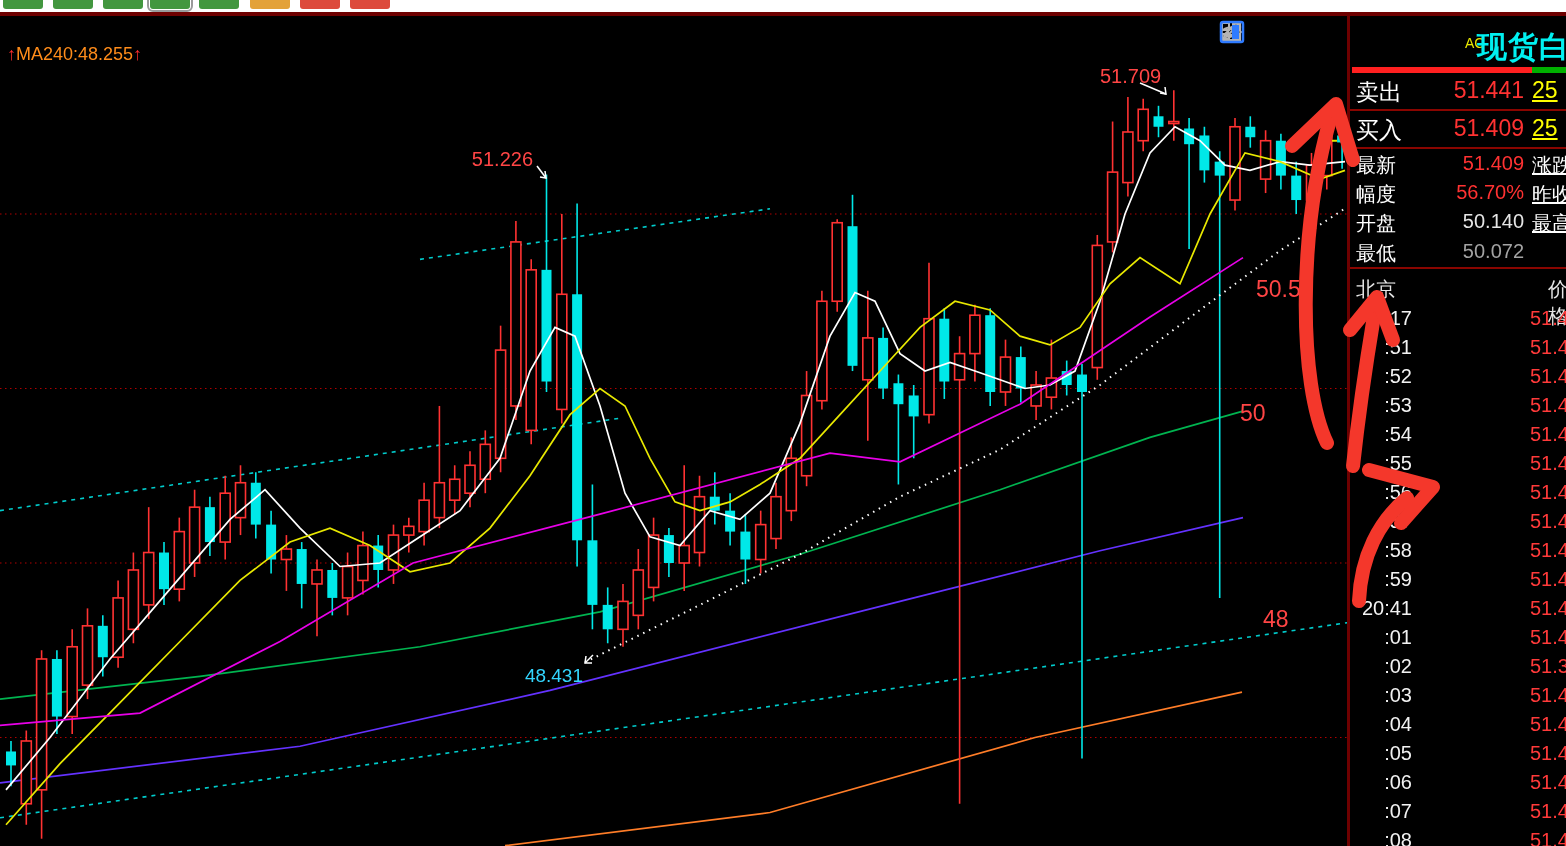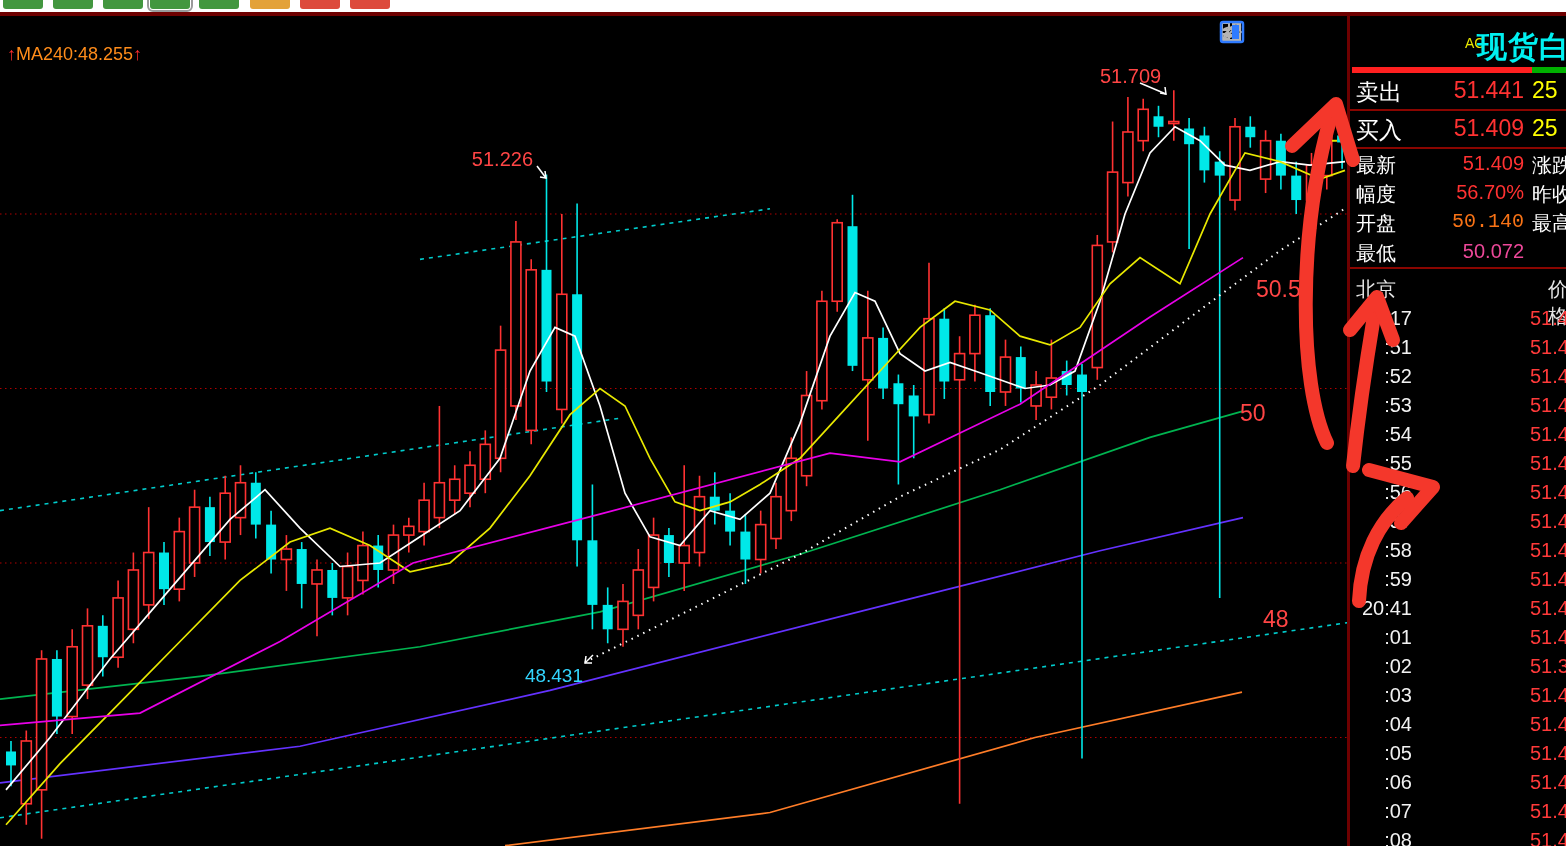--- a/index.html
+++ b/index.html
@@ -23,21 +23,21 @@
   #vdivider{left:1347px;top:15px;width:3px;height:831px;background:#6e0000;z-index:4;}
   #q-title{position:absolute;left:0;top:12px;width:230px;height:38px;white-space:nowrap;}
   #q-title .code{position:absolute;left:99px;top:8px;color:#e8e800;font-size:14px;margin-left:16px;}
   #q-title .name{position:absolute;left:127px;top:0px;color:#00f0f0;font-size:30px;font-weight:bold;letter-spacing:1px;}
   #q-bar{position:absolute;left:2px;top:52px;width:214px;height:6px;background:#ff2020;}
   #q-bar .green{position:absolute;right:0;top:0;width:34px;height:6px;background:#00b000;}
   .q-sep{position:absolute;left:0;width:216px;height:2px;background:#8a0500;}
   .q-row{position:absolute;left:0;width:230px;white-space:nowrap;}
   .q-row .lab{position:absolute;left:6px;color:#ffffff;}
   .q-row .val{position:absolute;width:168px;left:6px;text-align:right;}
-  .q-row .ext{position:absolute;left:182px;}
+  .q-row .ext{position:absolute;left:182px;text-decoration:underline;}
   .big{font-size:23px;}
   .med{font-size:20px;}
   #ticks{position:absolute;left:0;top:261px;width:230px;}
   #tick-head{position:absolute;left:0;top:0;height:26px;width:230px;color:#e6e6e6;font-size:20px;}
   #tick-head .bj{position:absolute;left:6px;}
   #tick-head .pr{position:absolute;left:198px;}
   .t-row{position:absolute;left:0;width:230px;height:29px;line-height:29px;font-size:20px;}
   .t-row .tt{position:absolute;width:62px;left:0;text-align:right;color:#f2f2f2;}
   .t-row .tp{position:absolute;left:180px;color:#ff3a3a;}
   svg{position:absolute;left:0;top:0;}
@@ -323,26 +323,26 @@
         <span class="val" style="color: rgb(255, 50, 50);">51.409</span>
         <span class="ext" style="color: rgb(255, 255, 255);">涨跌</span>
       </div>
       <div class="q-row med" style="top: 166px;">
         <span class="lab">幅度</span>
         <span class="val" style="color: rgb(255, 50, 50);">56.70%</span>
         <span class="ext" style="color: rgb(255, 255, 255);">昨收</span>
       </div>
       <div class="q-row med" style="top: 195px;">
         <span class="lab">开盘</span>
-        <span class="val" style="color: #f97316; font-family: Liberation Mono, monospace;">50.140</span>
+        <span class="val" style="color: #e5e5e5;">50.140</span>
         <span class="ext" style="color: rgb(255, 255, 255);">最高</span>
       </div>
       <div class="q-row med" style="top: 225px;">
         <span class="lab">最低</span>
-        <span class="val" style="color: #ec4899;">50.072</span>
+        <span class="val" style="color: #a3a3a3;">50.072</span>
         <span class="ext" style="color: rgb(255, 255, 255);"></span>
       </div>
     </div>
   <div id="ticks">
     <div id="tick-head">
       <span class="bj">北京</span>
       <span class="pr">价格</span>
     </div>
     <div id="tick-rows">
         <div class="t-row" style="top: 28px;">

